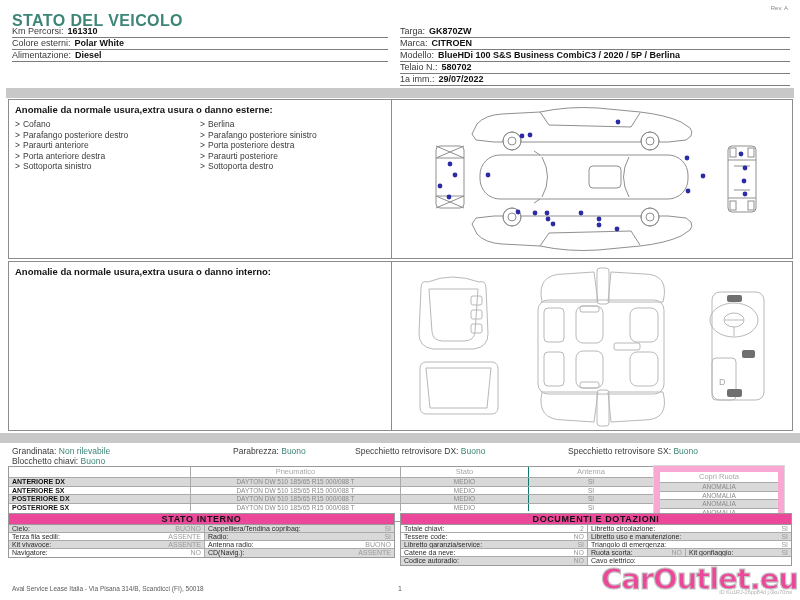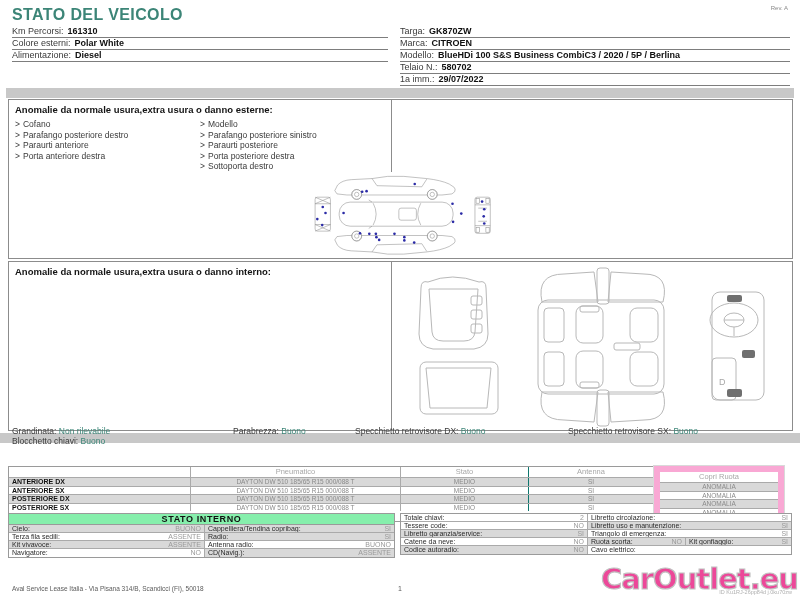--- a/index.html
+++ b/index.html
@@ -1,44 +1,44 @@
 <!DOCTYPE html>
 <html><head>
 <meta charset="utf-8">
 <style>
   * { margin:0; padding:0; box-sizing:border-box; }
   html,body { width:800px; height:600px; background:#ffffff; font-family:"Liberation Sans", sans-serif; color:#222; }
   .page { position:absolute; inset:0; width:800px; height:600px; overflow:hidden; background:#fff; }
 
-  .title { position:absolute; left:12px; top:6px; font-size:16px; font-weight:bold; color:#3c8577; letter-spacing:0.4px;text-align:right; }
+  .title { position:absolute; left:12px; top:12px; font-size:16px; font-weight:bold; color:#3c8577; letter-spacing:0.4px;text-align:right; }
   .rev { position:absolute; right:12px; top:5px; font-size:6px; color:#888; }
 
   .hdr-left  { position:absolute; left:12px;  top:26px; width:376px; }
   .hdr-right { position:absolute; left:400px; top:26px; width:390px; }
   .field-row { display:flex; align-items:flex-start; border-bottom:1px solid #7d7d7d; height:12px; font-size:9px; line-height:11px; overflow:hidden; }
   .field-row .lbl { color:#3a3a3a; margin-right:4px; white-space:nowrap; }
   .field-row .val { font-weight:bold; color:#101010; white-space:nowrap; }
 
   .bar { position:absolute; left:6px; width:788px; height:10px; background:#c8c8c8; }
   .bar1 { top:88px; }
   .bar2 { top:433px; left:0; width:800px; }
 
   .anom-box { position:absolute; left:8px; width:785px; border:1px solid #8c8c8c; display:flex; background:#fff; }
-  .ext-box { top:99px;  height:160px;flex-direction:column; }
+  .ext-box { top:99px;  height:160px; }
   .int-box { top:261px; height:170px; }
   .box-left { width:383px; border-right:1px solid #8c8c8c; padding:4px 6px 0 6px; }
   .box-right { flex:1; position:relative; }
   .box-title { font-size:9.5px; font-weight:bold; color:#141414; margin-bottom:4px; white-space:nowrap; }
   .anom-cols { display:flex; font-size:8.5px; color:#3a3a3a; }
   .anom-col { width:50%; }
   .anom-item { line-height:10.5px; white-space:nowrap; }
   .anom-item .mk { margin-right:3px; }
   .diagram { position:absolute; inset:0; width:100%; height:100%; }
 
-  .cond { position:absolute; left:12px; top:427px; width:782px; font-size:8.5px; line-height:9.5px; }
+  .cond { position:absolute; left:12px; top:447px; width:782px; font-size:8.5px; line-height:9.5px; }
   .cond-row { display:flex; }
   .cond-item { white-space:nowrap; }
   .cw0{width:221px}.cw1{width:122px}.cw2{width:213px}
   .cond .lbl { color:#3a3a3a; }
   .cond .val { color:#3c8577; }
 
   .tires { position:absolute; left:8px; top:466px; width:769px; display:flex; }
   .tmain { width:648px; border:1px solid #9a9a9a; }
   .tgap { width:7px; }
   .tcopri { width:130px; border:6px solid #f9a8d4; box-shadow:0 0 0 1px #d9d9d9; }
@@ -51,21 +51,21 @@
   .c.spec { width:210px; border-right:1px solid #aaa; }
   .c.st   { width:128px; border-right:1px solid #0f766e; }
   .c.tm   { width:124px; }
   .c.cp   { width:128px; }
   .trow.g { background:#d9d9d9; }
   .trow.thead .pos { border-right:1px solid #aaa; }
 
   .bt { position:absolute; top:513px; border:1px solid #9a9a9a; background:#fff; }
   .bt-interno { left:8px; width:387px; }
   .bt-doc { left:400px; width:392px; }
-  .bt-header { height:11px; line-height:11px; background:#86efac; border-bottom:1px solid #9a9a9a; text-align:center; font-weight:bold; font-size:9px; letter-spacing:0.6px; color:#101010; }
+  .bt-header { height:11px; line-height:11px; background:#ec4899; border-bottom:1px solid #9a9a9a; text-align:center; font-weight:bold; font-size:9px; letter-spacing:0.6px; color:#101010; }
   .bt-row { display:flex; height:8px; border-bottom:1px solid #aaa; }
   .bt-row:last-child { border-bottom:none; }
   .pair { display:flex; justify-content:space-between; padding:0 3px; font-size:7px; line-height:7.5px; overflow:hidden; white-space:nowrap; }
   .pair .lbl { color:#2a2a2a; }
   .pair .val { color:#9a9a9a; }
   .pair.sh { background:#d9d9d9; }
   .bt-interno .pL { width:196px; border-right:1px solid #aaa; }
   .bt-interno .pR { width:189px; }
   .bt-doc .pL { width:187px; border-right:1px solid #aaa; }
   .bt-doc .pR { width:203px; }
@@ -127,26 +127,27 @@
 
   <div class="anom-box ext-box">
     <div class="box-left">
       <div class="box-title">Anomalie da normale usura,extra usura o danno esterne:</div>
       <div class="anom-cols">
         <div class="anom-col">
           <div class="anom-item"><span class="mk">&gt;</span><span>Cofano</span></div>
           <div class="anom-item"><span class="mk">&gt;</span><span>Parafango posteriore destro</span></div>
           <div class="anom-item"><span class="mk">&gt;</span><span>Paraurti anteriore</span></div>
           <div class="anom-item"><span class="mk">&gt;</span><span>Porta anteriore destra</span></div>
+          <div class="anom-item"><span class="mk">&gt;</span><span>Sottoporta sinistro</span></div>
         </div>
         <div class="anom-col">
-          <div class="anom-item"><span class="mk">&gt;</span><span>Modello</span></div>
+          <div class="anom-item"><span class="mk">&gt;</span><span>Berlina</span></div>
           <div class="anom-item"><span class="mk">&gt;</span><span>Parafango posteriore sinistro</span></div>
+          <div class="anom-item"><span class="mk">&gt;</span><span>Porta posteriore destra</span></div>
           <div class="anom-item"><span class="mk">&gt;</span><span>Paraurti posteriore</span></div>
-          <div class="anom-item"><span class="mk">&gt;</span><span>Porta posteriore destra</span></div>
           <div class="anom-item"><span class="mk">&gt;</span><span>Sottoporta destro</span></div>
         </div>
       </div>
     </div>
     <div class="box-right">
       <svg class="diagram" viewBox="0 0 400 158" preserveAspectRatio="xMidYMid meet">
         <g stroke="#8f8f8f" fill="none" stroke-width="1">
 
           <g>
             <path d="M80,34 L85,24 Q93,15 110,14 L148,12 Q176,6 206,8 L248,12 Q274,15 289,22 L298,28 Q301,31 299,36 L294,40 L276,42 L102,42 L84,40 Z"></path>
@@ -388,20 +389,21 @@
           <span class="val">NO</span>
         </div>
       <div class="pair pR sh">
           <span class="lbl">CD(Navig.):</span>
           <span class="val">ASSENTE</span>
         </div>
     </div>
   </div>
 
   <div class="bt bt-doc">
+    <div class="bt-header">DOCUMENTI E DOTAZIONI</div>
     <div class="bt-row">
       <div class="pair pL">
           <span class="lbl">Totale chiavi:</span>
           <span class="val">2</span>
         </div>
       <div class="pair pR">
           <span class="lbl">Libretto circolazione:</span>
           <span class="val">SI</span>
         </div>
     </div>

